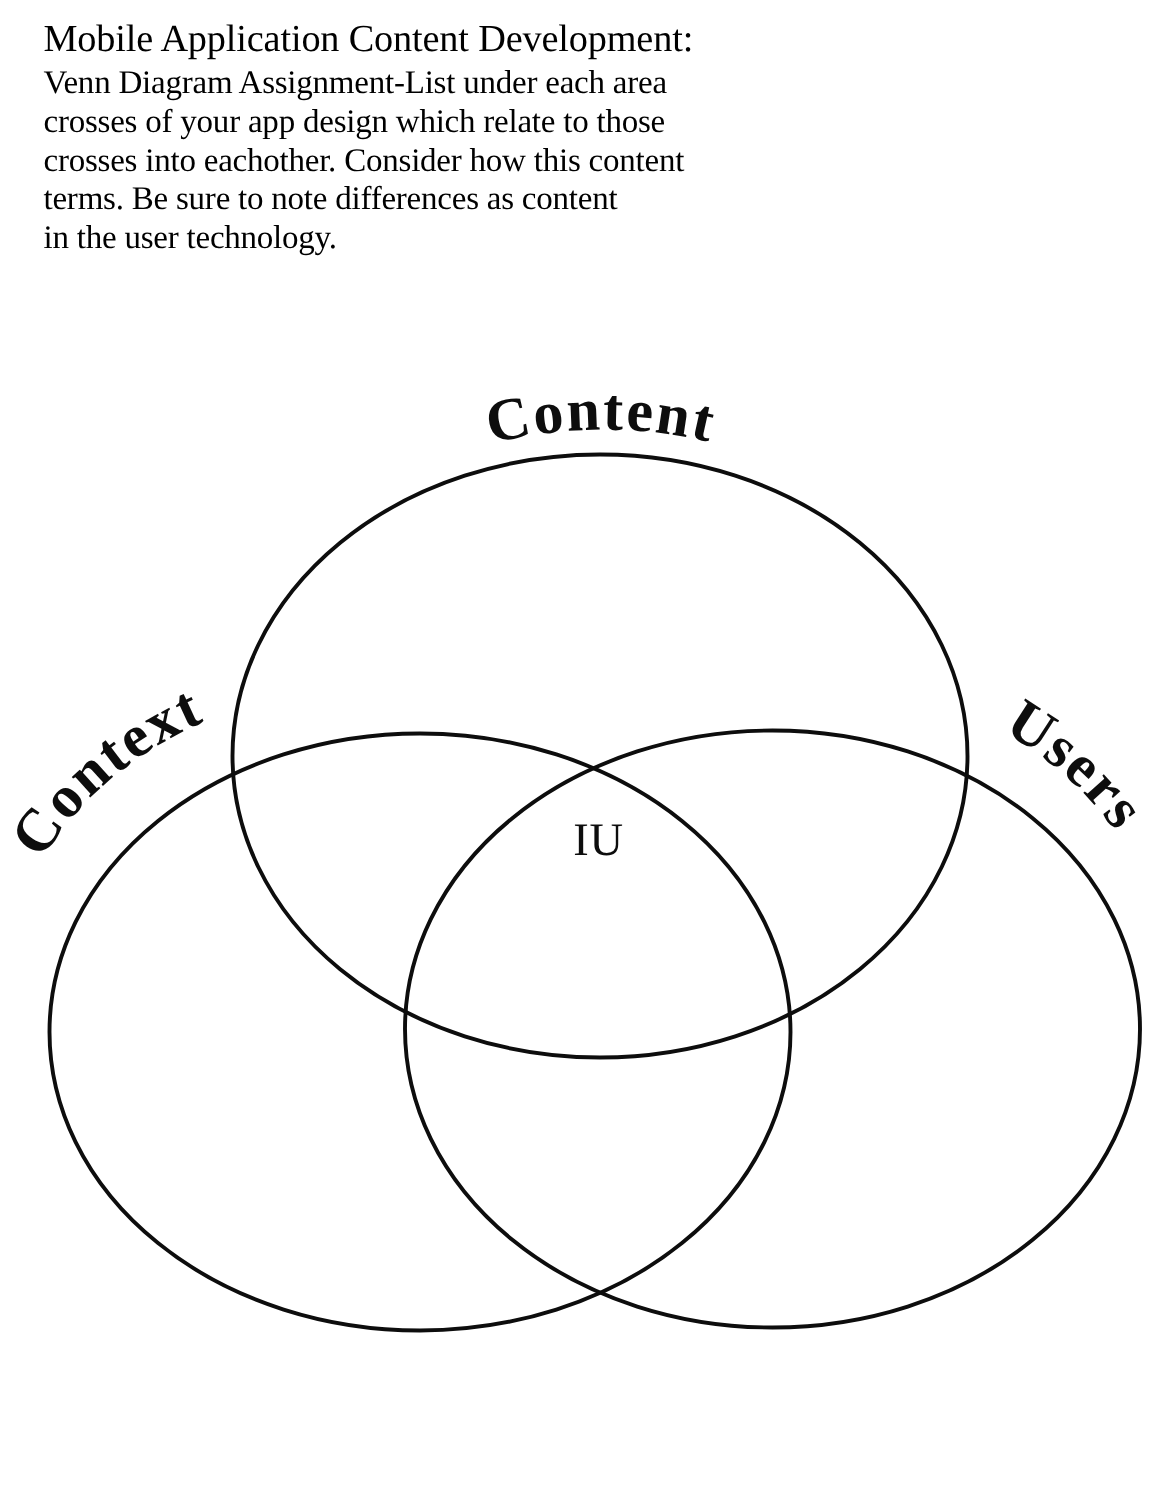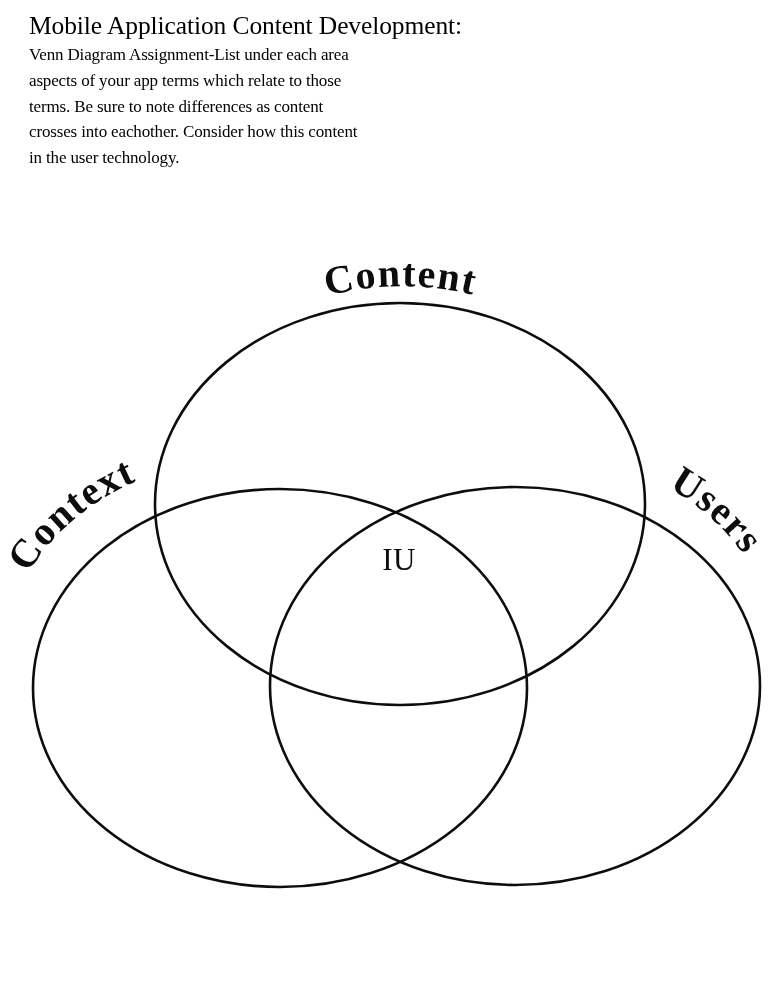--- a/index.html
+++ b/index.html
@@ -38,21 +38,21 @@
   #doc-title {
     font-size: 25.5px;
     line-height: 30px;
     font-weight: normal;
     letter-spacing: -0.1px;
     margin: 0 0 1px 0;
     white-space: nowrap;
   }
 
   .body-line {
-    font-size: 17px;
+    font-size: 22px;
     line-height: 25.8px;
     white-space: nowrap;
     letter-spacing: -0.15px;
   }
 
   
   #venn-wrap {
     position: absolute;
     left: 0;
     top: 0;
@@ -87,23 +87,23 @@
 </style>
 </head>
 <body>
 
 <div id="page">
 
   <div id="instructions">
     <div id="doc-title">Mobile Application Content Development:</div>
 
     <div class="body-line">Venn Diagram Assignment-List under each area</div>
-    <div class="body-line">aspects of your app terms which relate to those</div>
+    <div class="body-line">crosses of your app design which relate to those</div>
+    <div class="body-line">crosses into eachother. Consider how this content</div>
     <div class="body-line">terms. Be sure to note differences as content</div>
-    <div class="body-line">crosses into eachother. Consider how this content</div>
     <div class="body-line">in the user technology.</div>
   </div>
 
   <div id="venn-wrap">
     <svg id="venn-svg" viewBox="0 0 768 994" xmlns="http://www.w3.org/2000/svg">
 
       <defs>
 
         <path id="arc-content" class="hidden-path" d="M 316,299 A 250,206 0 0 1 485,298"></path>
 

